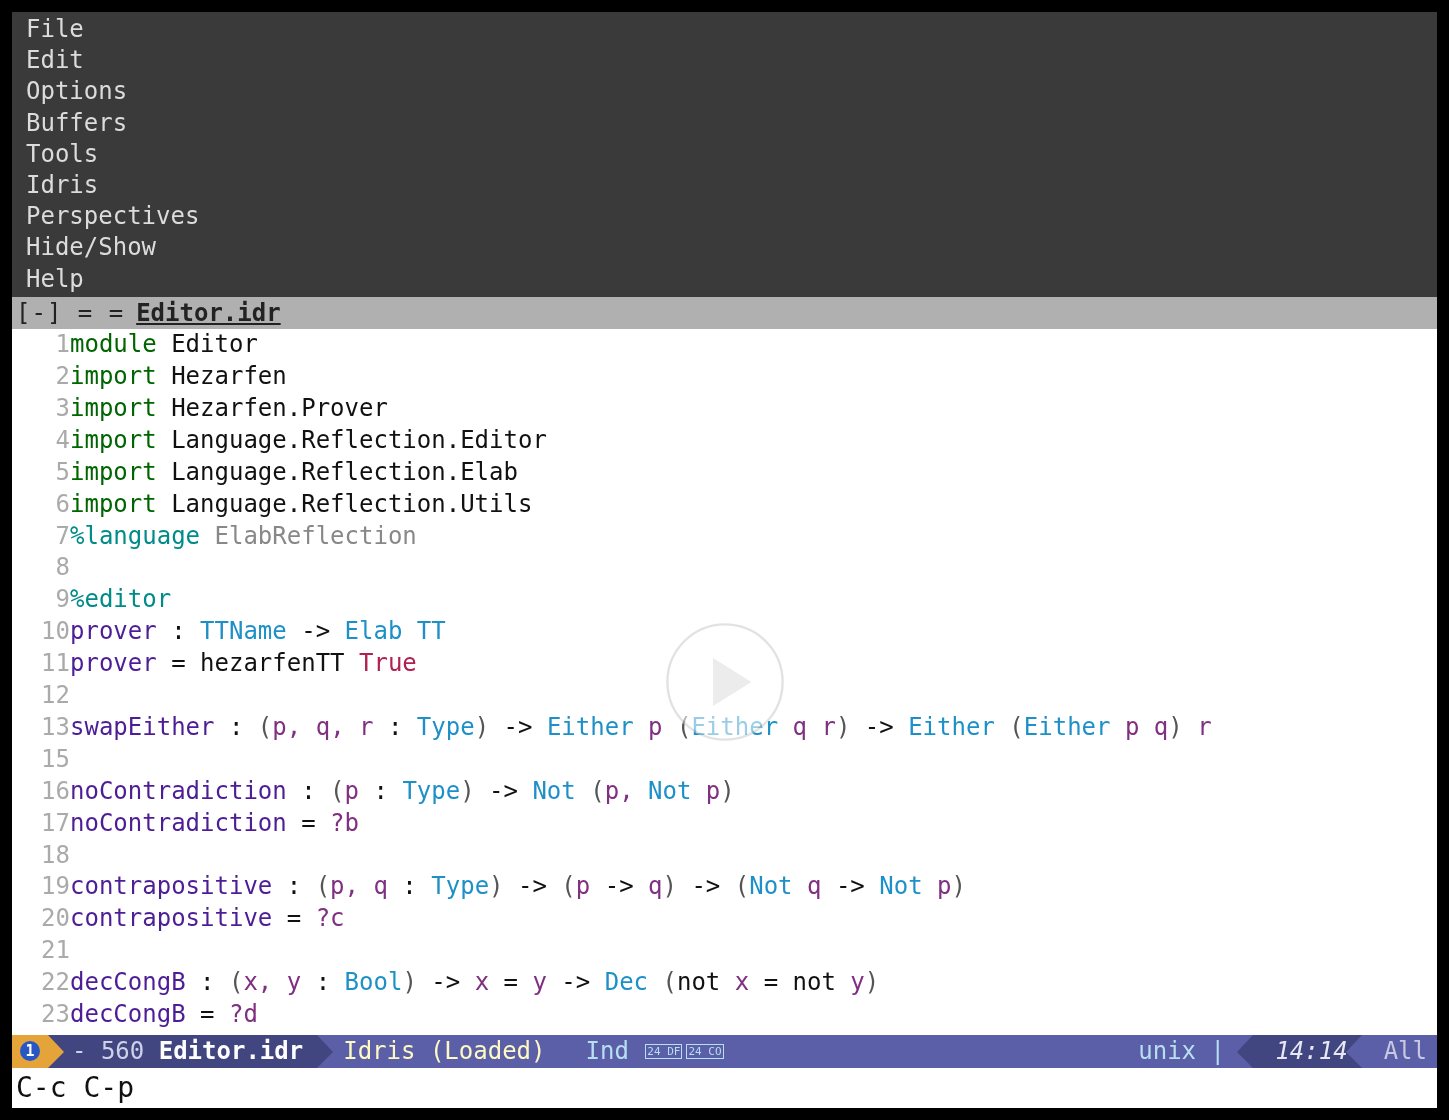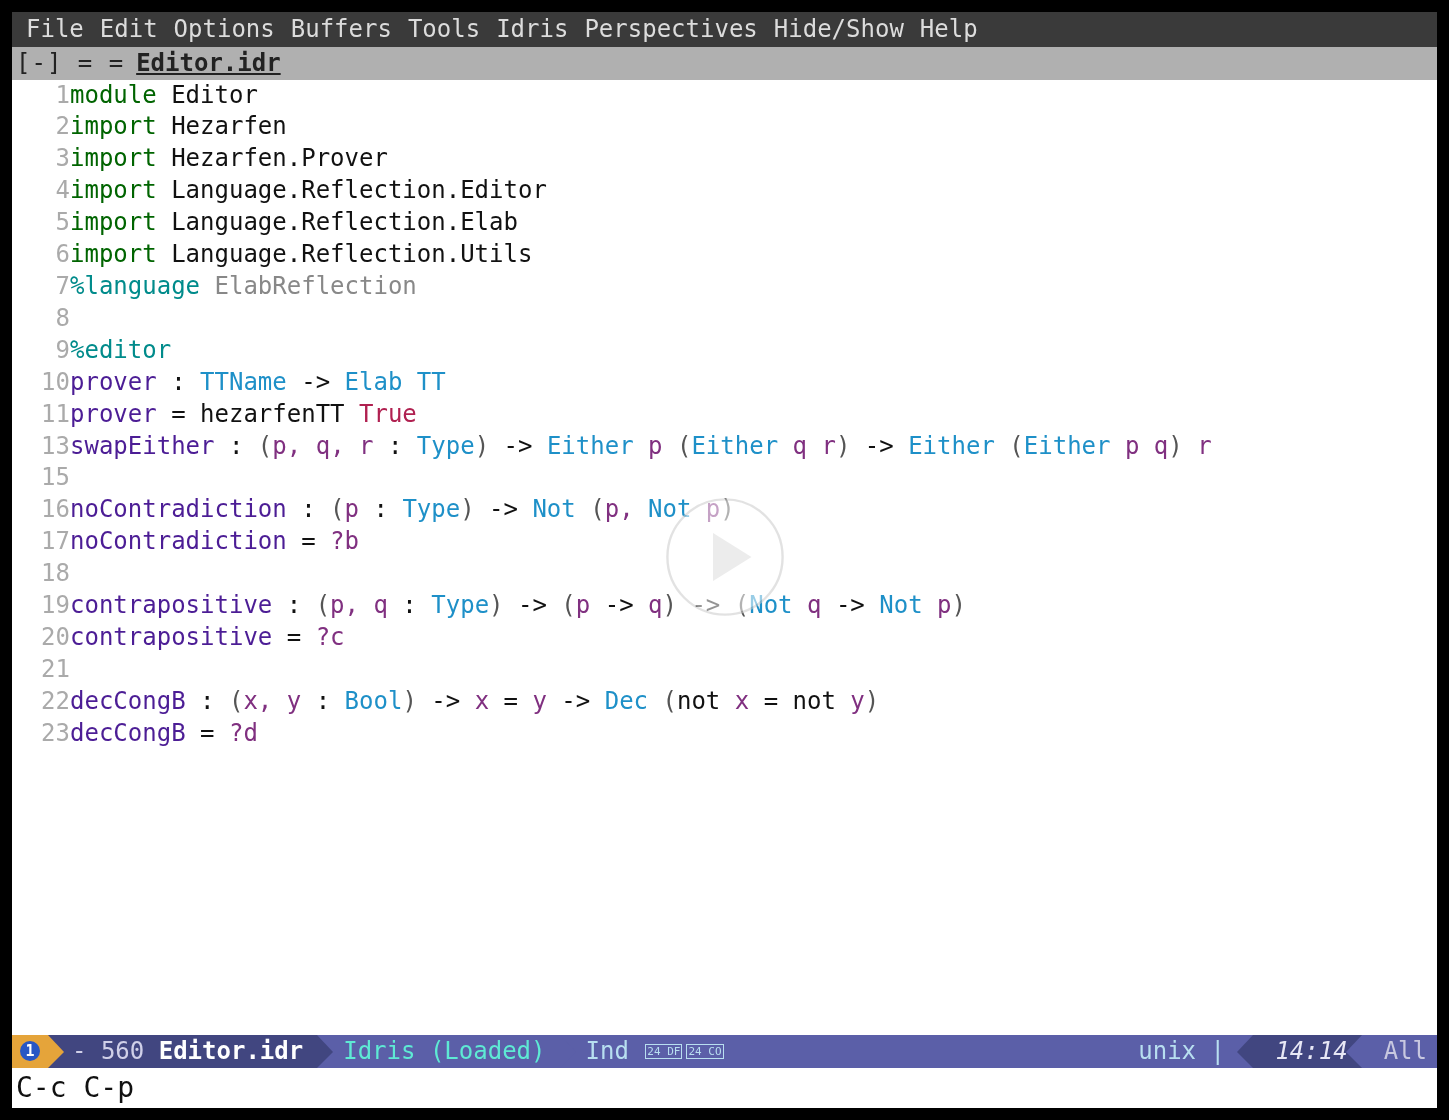--- a/index.html
+++ b/index.html
@@ -22,20 +22,21 @@
       flex-direction: column;
     }
     .menubar {
       background: #3a3a3a;
       color: #dcdcdc;
       padding: 2px 6px;
       display: flex;
       gap: 0;
       font-size: 24px;
       line-height: 1.3;
+      flex-direction: column;
     }
     .menubar span { padding: 0 8px; cursor: pointer; }
     .tabbar {
       background: #b0b0b0;
       color: #222;
       padding: 0 4px;
       font-size: 24px;
       line-height: 1.35;
       display: flex;
       align-items: center;
@@ -142,21 +143,21 @@
     .ml-file {
       --seg-bg: #414680;
       background: #414680;
       color: #d0d0e8;
       padding-left: 24px;
     }
     .ml-file b { color: #fff; font-weight: bold; }
     .ml-mode {
       --seg-bg: #5b5fa8;
       background: #5b5fa8;
-      color: #5eead4;
+      color: #fef9c3;
       padding-left: 26px;
     }
     .ml-minor {
       color: #b8dff0;
       padding-left: 26px;
     }
     .ml-spacer { flex: 1; background: #5b5fa8; }
     .ml-enc {
       --seg-bg: #5b5fa8;
       color: #b8dff0;
@@ -219,20 +220,21 @@
       <div class="line"><div class="gutter">2</div><div class="code"><span class="kw-import">import</span><span class="black"> Hezarfen</span></div></div>
       <div class="line"><div class="gutter">3</div><div class="code"><span class="kw-import">import</span><span class="black"> Hezarfen.Prover</span></div></div>
       <div class="line"><div class="gutter">4</div><div class="code"><span class="kw-import">import</span><span class="black"> Language.Reflection.Editor</span></div></div>
       <div class="line"><div class="gutter">5</div><div class="code"><span class="kw-import">import</span><span class="black"> Language.Reflection.Elab</span></div></div>
       <div class="line"><div class="gutter">6</div><div class="code"><span class="kw-import">import</span><span class="black"> Language.Reflection.Utils</span></div></div>
       <div class="line"><div class="gutter">7</div><div class="code"><span class="kw-directive">%language</span><span class="dim"> ElabReflection</span></div></div>
       <div class="line"><div class="gutter">8</div><div class="code"></div></div>
       <div class="line"><div class="gutter">9</div><div class="code"><span class="kw-directive">%editor</span></div></div>
       <div class="line"><div class="gutter">10</div><div class="code"><span class="fn-def">prover</span><span class="black"> : </span><span class="ty">TTName</span><span class="black"> -&gt; </span><span class="ty">Elab</span><span class="black"> </span><span class="ty">TT</span></div></div>
       <div class="line"><div class="gutter">11</div><div class="code"><span class="fn-def">prover</span><span class="black"> = hezarfenTT </span><span class="bool">True</span></div></div>
+      <div class="line"><div class="gutter">12</div><div class="code"></div></div>
       <div class="line"><div class="gutter">13</div><div class="code"><span class="fn-def">swapEither</span><span class="black"> : </span><span class="paren">(</span><span class="var-use">p</span><span class="comma">, </span><span class="var-use">q</span><span class="comma">, </span><span class="var-use">r</span><span class="black"> : </span><span class="ty">Type</span><span class="paren">)</span><span class="black"> -&gt; </span><span class="ty">Either</span><span class="black"> </span><span class="var-use">p</span><span class="black"> </span><span class="paren">(</span><span class="ty">Either</span><span class="black"> </span><span class="var-use">q</span><span class="black"> </span><span class="var-use">r</span><span class="paren">)</span><span class="black"> -&gt; </span><span class="ty">Either</span><span class="black"> </span><span class="paren">(</span><span class="ty">Either</span><span class="black"> </span><span class="var-use">p</span><span class="black"> </span><span class="var-use">q</span><span class="paren">)</span><span class="black"> </span><span class="var-use">r</span></div></div>
       <div class="line"><div class="gutter">15</div><div class="code"></div></div>
       <div class="line"><div class="gutter">16</div><div class="code"><span class="fn-def">noContradiction</span><span class="black"> : </span><span class="paren">(</span><span class="var-use">p</span><span class="black"> : </span><span class="ty">Type</span><span class="paren">)</span><span class="black"> -&gt; </span><span class="ty">Not</span><span class="black"> </span><span class="paren">(</span><span class="var-use">p</span><span class="comma">, </span><span class="ty">Not</span><span class="black"> </span><span class="var-use">p</span><span class="paren">)</span></div></div>
       <div class="line"><div class="gutter">17</div><div class="code"><span class="fn-def">noContradiction</span><span class="black"> = </span><span class="var-use">?b</span></div></div>
       <div class="line"><div class="gutter">18</div><div class="code"></div></div>
       <div class="line"><div class="gutter">19</div><div class="code"><span class="fn-def">contrapositive</span><span class="black"> : </span><span class="paren">(</span><span class="var-use">p</span><span class="comma">, </span><span class="var-use">q</span><span class="black"> : </span><span class="ty">Type</span><span class="paren">)</span><span class="black"> -&gt; </span><span class="paren">(</span><span class="var-use">p</span><span class="black"> -&gt; </span><span class="var-use">q</span><span class="paren">)</span><span class="black"> -&gt; </span><span class="paren">(</span><span class="ty">Not</span><span class="black"> </span><span class="var-use">q</span><span class="black"> -&gt; </span><span class="ty">Not</span><span class="black"> </span><span class="var-use">p</span><span class="paren">)</span></div></div>
       <div class="line"><div class="gutter">20</div><div class="code"><span class="fn-def">contrapositive</span><span class="black"> = </span><span class="var-use">?c</span></div></div>
       <div class="line"><div class="gutter">21</div><div class="code"></div></div>
       <div class="line"><div class="gutter">22</div><div class="code"><span class="fn-def">decCongB</span><span class="black"> : </span><span class="paren">(</span><span class="var-use">x</span><span class="comma">, </span><span class="var-use">y</span><span class="black"> : </span><span class="ty">Bool</span><span class="paren">)</span><span class="black"> -&gt; </span><span class="var-use">x</span><span class="black"> = </span><span class="var-use">y</span><span class="black"> -&gt; </span><span class="ty">Dec</span><span class="black"> </span><span class="paren">(</span><span class="black">not </span><span class="var-use">x</span><span class="black"> = not </span><span class="var-use">y</span><span class="paren">)</span></div></div>
       <div class="line"><div class="gutter">23</div><div class="code"><span class="fn-def">decCongB</span><span class="black"> = </span><span class="var-use">?d</span></div></div>

